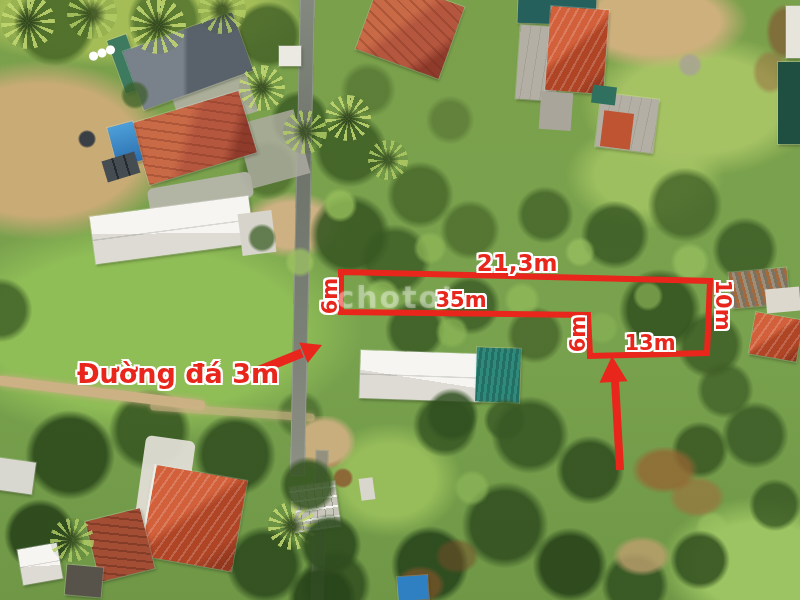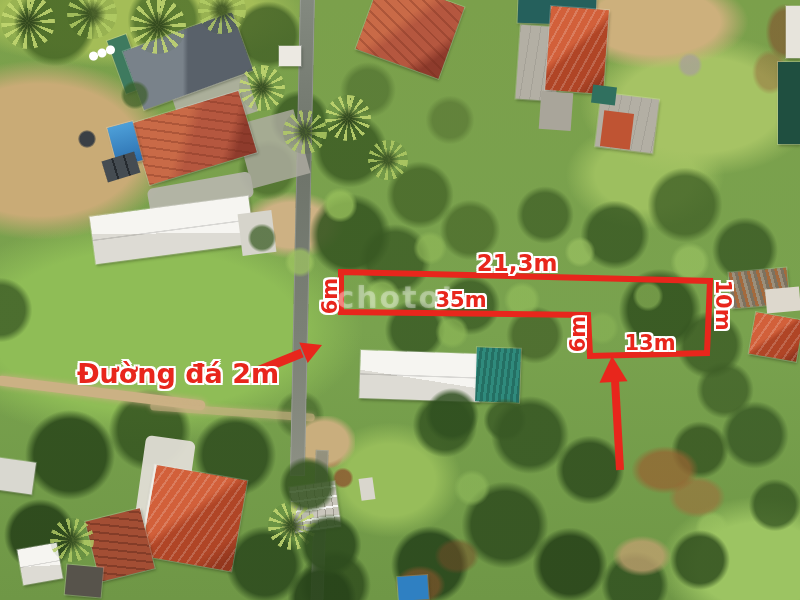--- a/index.html
+++ b/index.html
@@ -226,15 +226,15 @@
     <line x1="620" y1="470" x2="615" y2="380" stroke="#e8261c" stroke-width="8"></line>
     <polygon points="612,356 627.5,381.2 599.5,382.8" fill="#e8261c"></polygon>
   </svg>
 
   <div class="lbl big-dim" style="left:517px;top:263px">21,3m</div>
   <div class="lbl dim rot-ccw" style="left:330px;top:296px">6m</div>
   <div class="lbl dim" style="left:461px;top:300px">35m</div>
   <div class="lbl dim rot-ccw" style="left:578px;top:334px">6m</div>
   <div class="lbl dim" style="left:650px;top:343px">13m</div>
   <div class="lbl dim rot-cw" style="left:722px;top:305px">10m</div>
-  <div class="lbl road-lbl" style="left:178px;top:373px">Đường đá 2m</div>
+  <div class="lbl road-lbl" style="left:178px;top:373px">Đường đá 3m</div>
   <div class="watermark" style="left:397px;top:297px">chotot</div>
 </div>
 
 </body></html>

